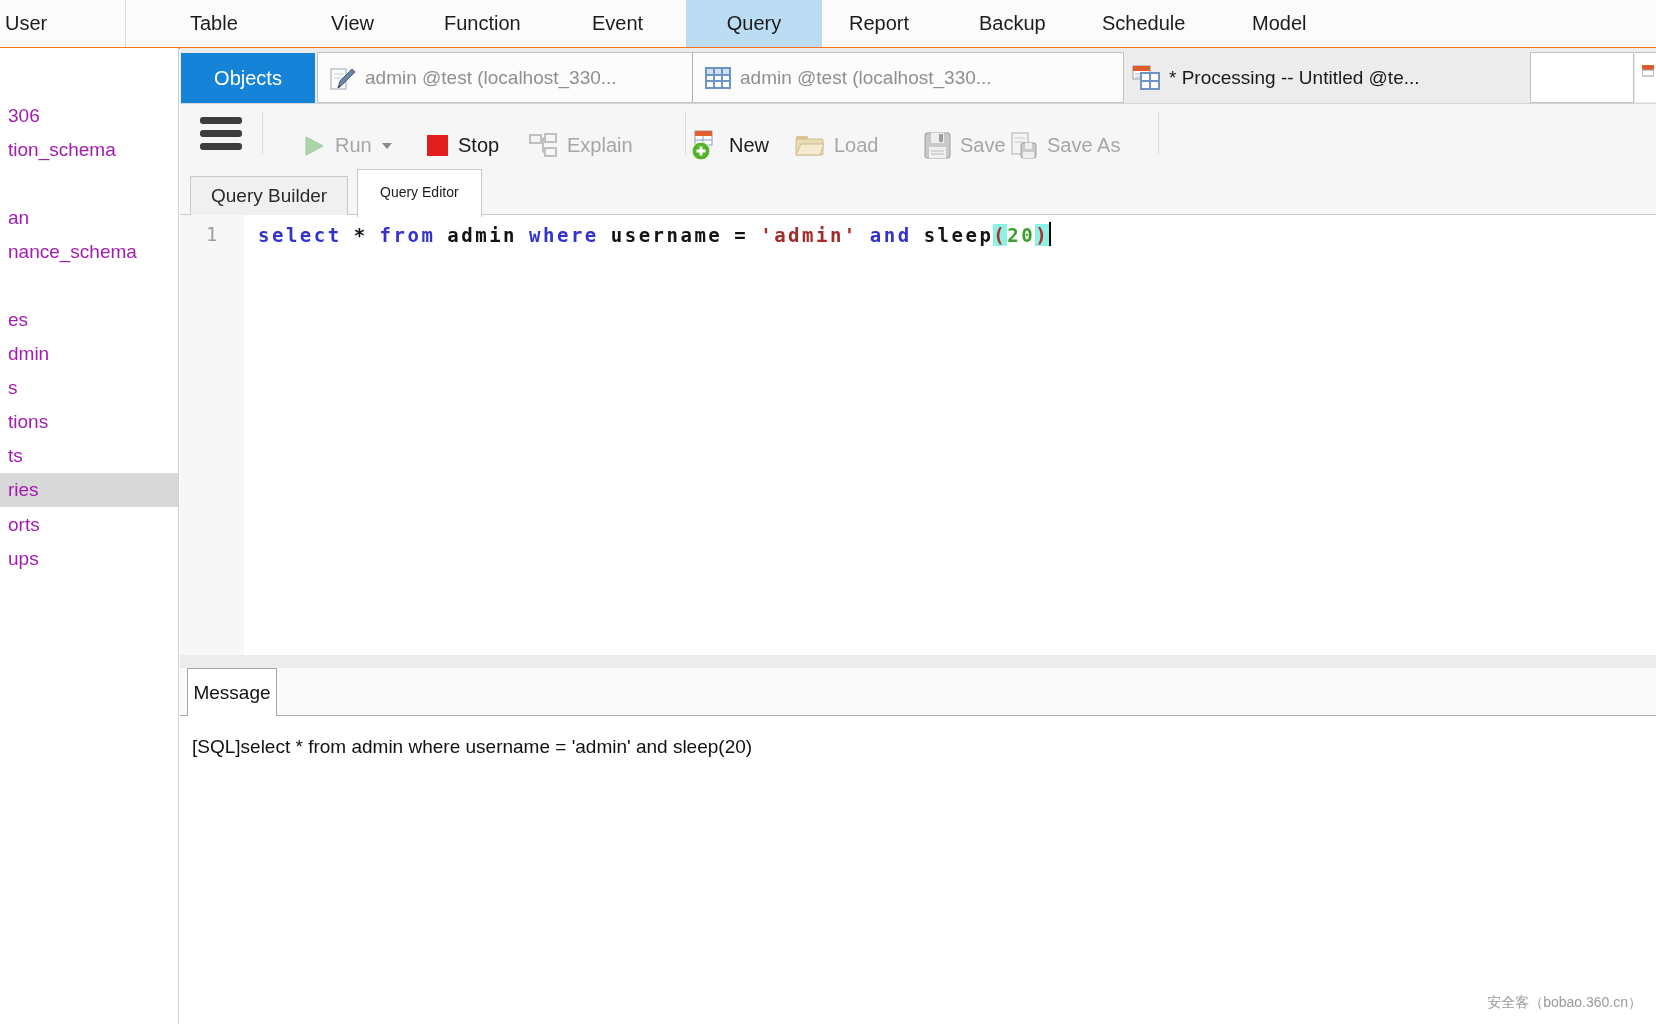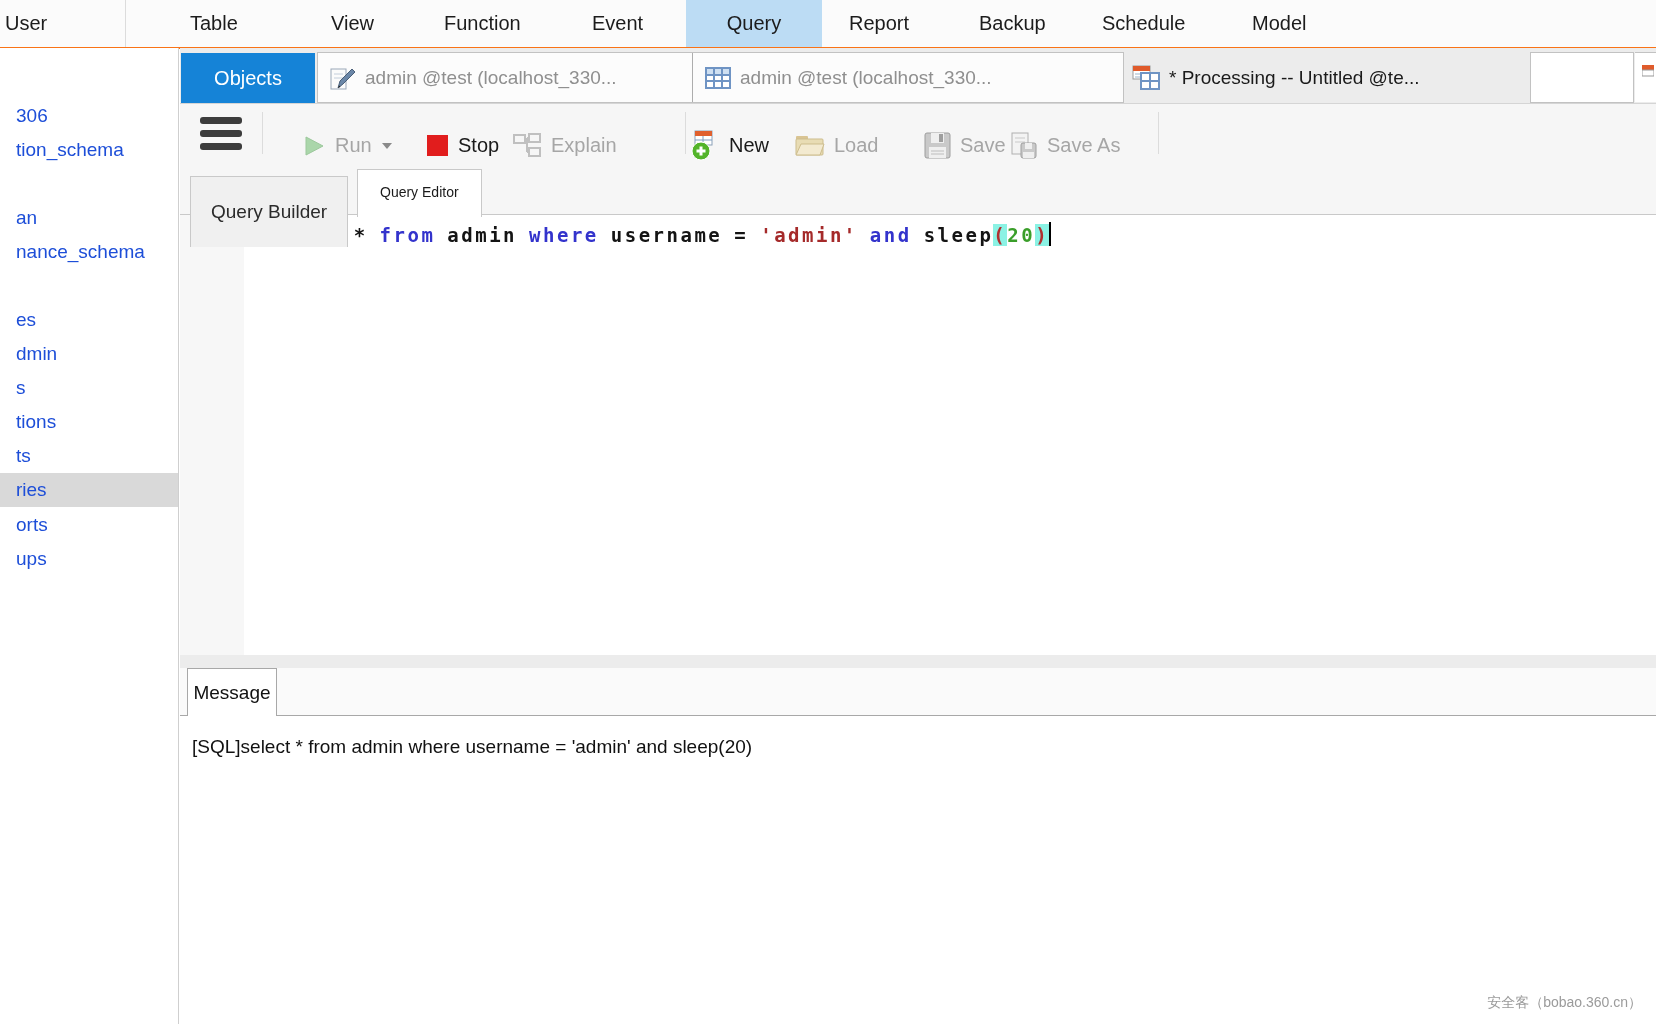--- a/index.html
+++ b/index.html
@@ -7,22 +7,22 @@
        font-family:"Liberation Sans",sans-serif;color:#1a1a1a;}
 
   
   #menubar{position:absolute;left:0;top:0;width:1656px;height:47px;background:#fbfbfb;border-bottom:2px solid #f97316;}
   .menu-item{position:absolute;top:0;height:47px;line-height:47px;font-size:20px;color:#1c1c1c;white-space:nowrap;}
   #menu-div{position:absolute;left:125px;top:0;width:1px;height:47px;background:#dcdcdc;}
   #menu-query{background:#bcdcf4;text-align:center;}
 
   
   #sidebar{position:absolute;left:0;top:48px;width:178px;height:976px;background:#fff;}
-  .side-item{position:absolute;left:0;width:178px;height:34px;line-height:34px;font-size:19px;color:#1d4ed8;
-             padding-left:16px;box-sizing:border-box;white-space:nowrap;overflow:hidden;}
+  .side-item{position:absolute;left:0;width:178px;height:34px;line-height:34px;font-size:19px;color:#a21caf;
+             padding-left:8px;box-sizing:border-box;white-space:nowrap;overflow:hidden;}
   .side-item.selected{background:#d9d9d9;}
   #side-divider{position:absolute;left:178px;top:48px;width:1px;height:976px;background:#cfcfcf;}
 
   
   #tabstrip{position:absolute;left:180px;top:48px;width:1476px;height:55px;background:#ececec;border-bottom:1px solid #d5d5d5;}
   #tab-objects{position:absolute;left:1px;top:5px;width:134px;height:50px;background:#1583d7;color:#fff;
                font-size:20px;display:flex;align-items:center;justify-content:center;}
   #tab-white-group{position:absolute;left:137px;top:4px;width:805px;height:49px;background:#fcfcfc;
                    border:1px solid #c2c2c2;display:flex;}
   .doc-tab{display:flex;align-items:center;gap:9px;padding:0 12px;font-size:19px;color:#8f8f8f;
@@ -41,21 +41,21 @@
   .tbtn{position:absolute;top:0;height:57px;display:flex;align-items:center;gap:9px;font-size:20px;white-space:nowrap;cursor:default;margin-top:13px;}
   .tbtn .dim{color:#a6a6a6;}
   .tbtn .strong{color:#1a1a1a;}
   #hamburger{position:absolute;left:20px;top:13px;width:42px;}
   #hamburger .bar{width:42px;height:7px;background:#3c3c3c;border-radius:3px;margin-bottom:6px;}
   #hamburger .bar:last-child{margin-bottom:0;}
 
   
   #qbqe{position:absolute;left:180px;top:161px;width:1476px;height:54px;background:#f6f6f6;}
   #qbqe::after{content:"";position:absolute;left:0;right:0;bottom:0;height:1px;background:#c9c9c9;}
-  #qb-tab{position:absolute;left:10px;top:15px;height:38px;line-height:38px;padding:16px 20px;background:#f0f0f0;
+  #qb-tab{position:absolute;left:10px;top:15px;height:38px;line-height:38px;padding:0 20px;background:#f0f0f0;
           border:1px solid #c9c9c9;border-bottom:none;font-size:19px;color:#2b2b2b;z-index:1;}
   #qe-tab{position:absolute;left:177px;top:8px;height:47px;line-height:45px;padding:0 22px;background:#ffffff;
           border:1px solid #c9c9c9;border-bottom:none;font-size:14px;color:#1a1a1a;z-index:2;}
 
   
   #editor{position:absolute;left:180px;top:215px;width:1476px;height:440px;background:#fff;}
   #gutter{position:absolute;left:0;top:0;width:64px;height:440px;background:#f7f7f7;}
   #linenum{position:absolute;left:26px;top:8px;font-family:"DejaVu Sans Mono",monospace;font-size:19px;color:#9e9e9e;}
   #codeline{position:absolute;left:78px;top:7px;font-family:"DejaVu Sans Mono",monospace;font-weight:bold;
             font-size:19px;letter-spacing:2.5px;white-space:nowrap;}
@@ -185,21 +185,21 @@
       </svg>
     </div>
 
     <div class="tbtn" style="left:246px;">
       <svg width="23" height="23" viewBox="0 0 23 23">
         <rect x="1" y="1" width="21" height="21" fill="#e11d1d"></rect>
       </svg>
       <span class="strong">Stop</span>
     </div>
 
-    <div class="tbtn" style="left:332px;">
+    <div class="tbtn" style="left:348px;">
       <svg width="30" height="26" viewBox="0 0 30 26" fill="none" stroke="#c0c0c0" stroke-width="2">
         <rect x="2" y="2" width="11" height="8"></rect>
         <rect x="17" y="1" width="11" height="8"></rect>
         <rect x="17" y="15" width="11" height="8"></rect>
         <path d="M13,6 H15 M15,5 V19 M15,5 H17 M15,19 H17"></path>
       </svg>
       <span class="dim">Explain</span>
     </div>
 
     <div class="tb-sep" style="left:505px;"></div>

